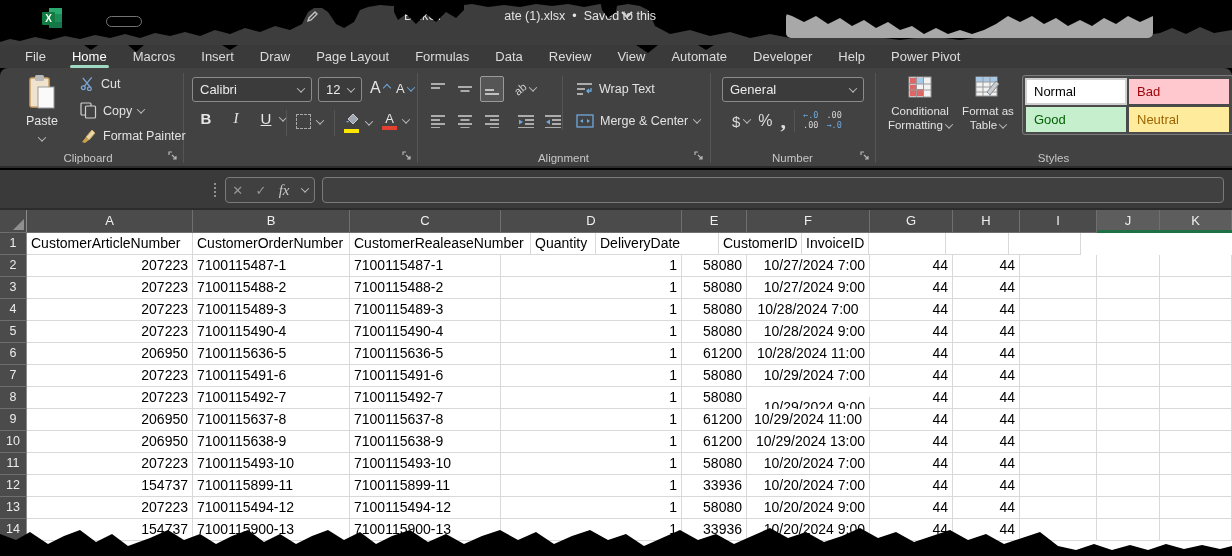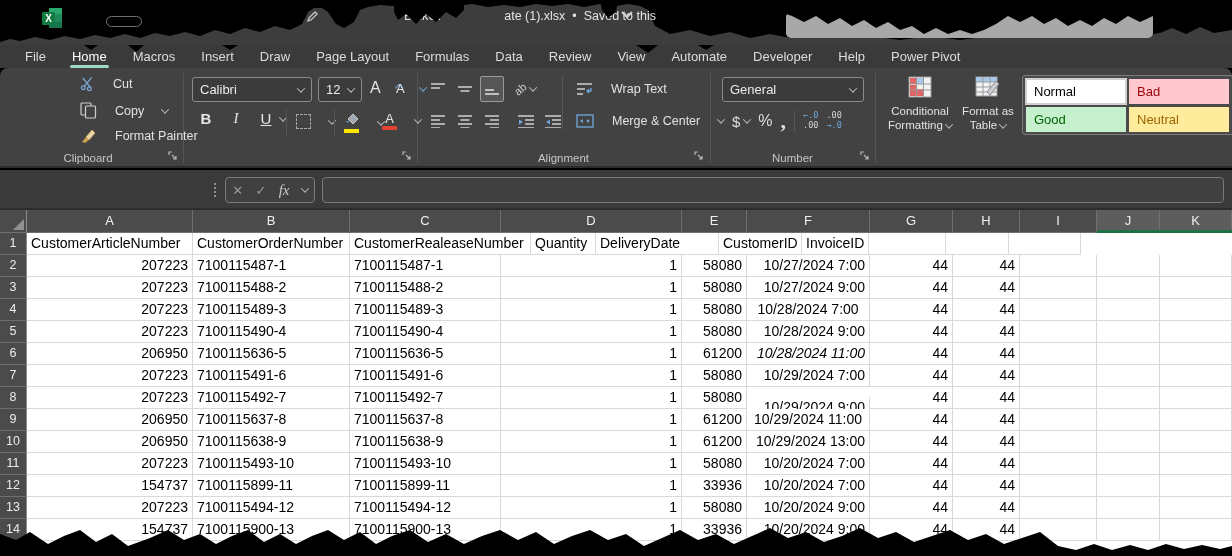--- a/index.html
+++ b/index.html
@@ -27,21 +27,21 @@
   .menu-item.active::after { content:""; position:absolute; left:11px; right:11px; bottom:0;
                height:3px; border-radius:2px; background:#9fd9c2; }
 
   
   #ribbon { position:absolute; top:68px; left:0; width:1232px; height:100px; background:#424242;
             border-radius:8px 8px 0 0; border-bottom:2px solid #2c2c2c; z-index:3; color:#e2e2e2; }
   .vdiv { position:absolute; top:5px; bottom:3px; width:1px; background:#555; }
   .sdiv { position:absolute; width:1px; height:26px; background:#555; }
   .grp-label { position:absolute; bottom:2px; font-size:11.5px; color:#c6c6c6; text-align:center; }
   .launcher { position:absolute; bottom:5px; width:10px; height:10px; }
-  .rib-row { position:absolute; display:flex; align-items:center; gap:18px; font-size:12.5px;
+  .rib-row { position:absolute; display:flex; align-items:center; gap:6px; font-size:12.5px;
              color:#e2e2e2; white-space:nowrap; }
   .chv { display:inline-block; width:6px; height:6px; border-right:1.5px solid #bdbdbd;
          border-bottom:1.5px solid #bdbdbd; transform:rotate(45deg) translate(-1px,-1px); }
   .chv.up { transform:rotate(-135deg); }
   .chv.blue { border-color:#6fa8dc; }
   .combo { position:absolute; background:#3b3b3b; border:1px solid #8b8b8b; border-radius:3px;
            color:#ebebeb; font-size:13px; display:flex; align-items:center;
            justify-content:space-between; padding:0 7px; height:25px; }
   .btn-sel { background:#565656; border:1px solid #9a9a9a; border-radius:2px; }
   .fmt-letter { font-size:15px; color:#e6e6e6; width:20px; text-align:center; }
@@ -154,20 +154,29 @@
       <div class="menu-item">Help</div>
       <div class="menu-item">Power Pivot</div>
     </div>
 
   <div id="ribbon">
     <div class="vdiv" style="left:183px"></div>
     <div class="vdiv" style="left:417px"></div>
     <div class="vdiv" style="left:710px"></div>
     <div class="vdiv" style="left:875px"></div>
 
+    <div style="position:absolute;left:16px;top:6px;width:52px;text-align:center;">
+      <svg width="28" height="36">
+        <rect x="2" y="4" width="19" height="29" rx="2" fill="#efe3cd" stroke="#c9a465" stroke-width="1.5"></rect>
+        <rect x="7" y="1" width="9" height="6" rx="1.5" fill="#b9b9b9"></rect>
+        <rect x="10" y="13" width="16" height="21" fill="#fafafa" stroke="#9a9a9a"></rect>
+      </svg>
+      <div style="font-size:12.5px;color:#e6e6e6;">Paste</div>
+      <span class="chv" style="margin-top:3px"></span>
+    </div>
     <div class="rib-row" style="left:80px;top:8px;">
       <svg width="15" height="15" viewBox="0 0 16 16">
         <circle cx="3.5" cy="12.5" r="2" stroke="#7ba7d7" fill="none" stroke-width="1.4"></circle>
         <circle cx="10" cy="13.5" r="2" stroke="#7ba7d7" fill="none" stroke-width="1.4"></circle>
         <path d="M4.5 11 L12.5 1.5 M3 2 L11 12" stroke="#7ba7d7" stroke-width="1.4"></path>
       </svg>
       <span>Cut</span>
     </div>
     <div class="rib-row" style="left:80px;top:34px;">
       <svg width="17" height="17">
@@ -360,20 +369,21 @@
       </span>
       <div><span>Format as</span></div>
       <div><span>Table</span> <span class="chv"></span></div>
     </div>
     <div id="styles-gallery">
         <div class="sw selected" style="background: rgb(255, 255, 255); color: rgb(0, 0, 0);">Normal</div>
         <div class="sw" style="background: rgb(255, 199, 206); color: rgb(156, 0, 6);">Bad</div>
         <div class="sw" style="background: rgb(198, 239, 206); color: rgb(0, 97, 0);">Good</div>
         <div class="sw" style="background: rgb(255, 235, 156); color: rgb(156, 101, 0);">Neutral</div>
       </div>
+    <div class="grp-label" style="left:875px;width:357px;">Styles</div>
   </div>
 
   <div id="fbar">
     <div id="grip"></div>
     <div class="fbox" id="fx-box">
       <span>✕</span>
       <span>✓</span>
       <span class="fx">fx</span>
       <span class="chv"></span>
     </div>
@@ -469,21 +479,21 @@
           <div class="cell" style="width: 63px; text-align: left;"></div>
           <div class="cell" style="width: 72px; text-align: left;"></div>
         </div>
         <div class="grid-row">
           <div class="row-h">6</div>
           <div class="cell" style="width: 166px; text-align: right;">206950</div>
           <div class="cell" style="width: 157px; text-align: left;">7100115636-5</div>
           <div class="cell" style="width: 151px; text-align: left;">7100115636-5</div>
           <div class="cell" style="width: 181px; text-align: right;">1</div>
           <div class="cell" style="width: 65px; text-align: right;">61200</div>
-          <div class="cell" style="width: 123px; text-align: right; font-style: italic;">10/28/2024 11:00</div>
+          <div class="cell" style="width: 123px; text-align: right;">10/28/2024 11:00</div>
           <div class="cell" style="width: 83px; text-align: right;">44</div>
           <div class="cell" style="width: 67px; text-align: right;">44</div>
           <div class="cell" style="width: 77px; text-align: left;"></div>
           <div class="cell" style="width: 63px; text-align: left;"></div>
           <div class="cell" style="width: 72px; text-align: left;"></div>
         </div>
         <div class="grid-row">
           <div class="row-h">7</div>
           <div class="cell" style="width: 166px; text-align: right;">207223</div>
           <div class="cell" style="width: 157px; text-align: left;">7100115491-6</div>

